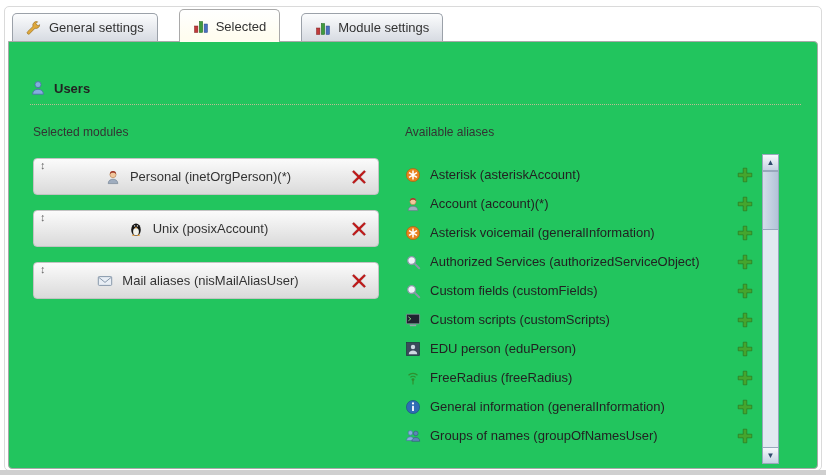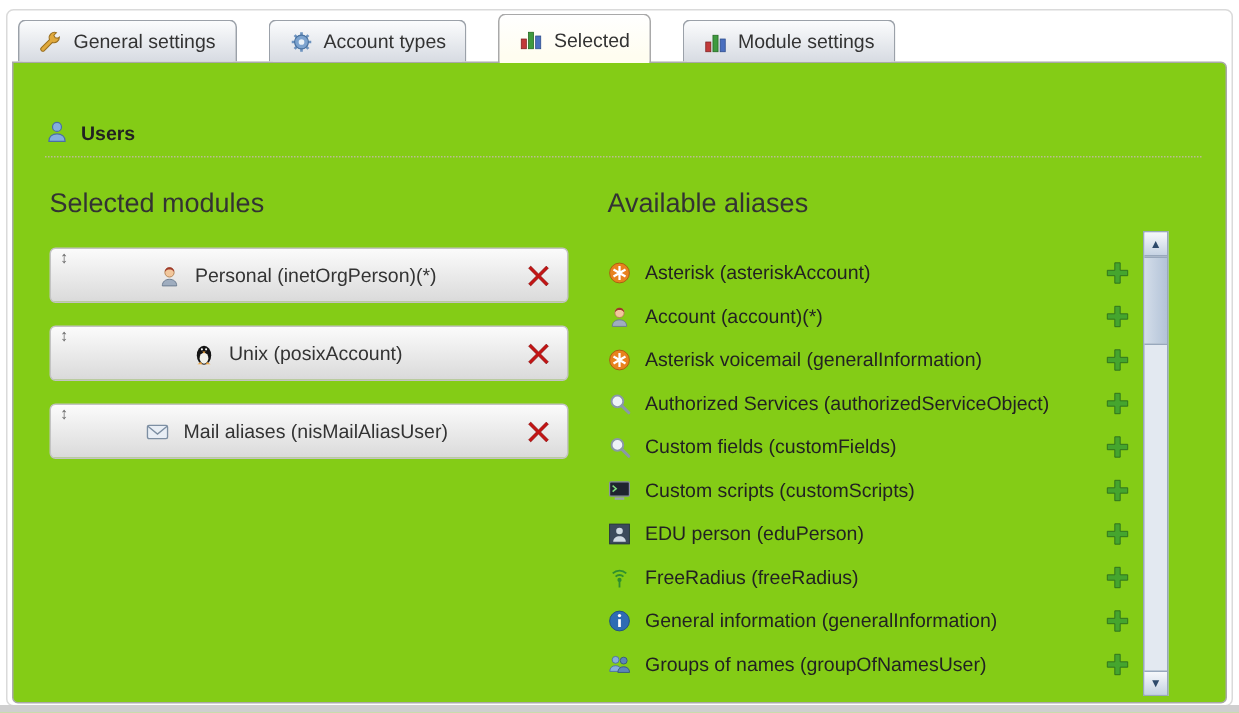--- a/index.html
+++ b/index.html
@@ -20,27 +20,27 @@
   .tab{height:28px;margin-bottom:1px;padding:0 13px;display:flex;align-items:center;gap:7px;
     background:linear-gradient(#fbfcfd,#d7dbe2);
     border:1px solid #9ba1a9;border-bottom:none;border-radius:5px 5px 0 0;
     font-size:13px;color:#333;cursor:pointer;box-sizing:border-box;}
   .tab.active{height:33px;margin-bottom:0;
     background:linear-gradient(#ffffff,#fffdf0 85%);border-color:#a9a9a9;}
   .tab .lbl{white-space:nowrap;}
 
   
   .panel{position:absolute;left:8px;top:41px;width:810px;height:428px;box-sizing:border-box;
-    background:#84cc16;border:1px solid #a9a9a9;border-radius:0 4px 4px 4px;z-index:1;}
+    background:#22c55e;border:1px solid #a9a9a9;border-radius:0 4px 4px 4px;z-index:1;}
 
   .section-header{position:absolute;left:21px;top:38px;right:16px;display:flex;
     align-items:center;gap:8px;padding-bottom:8px;border-bottom:1px dotted #bcbc94;}
   .section-title{font-size:13px;font-weight:bold;color:#222;}
 
-  .col-label{font-size:18px;color:#333;}
+  .col-label{font-size:12px;color:#333;}
 
   
   .col-selected{position:absolute;left:24px;top:83px;width:346px;}
   .col-selected .col-label{margin-bottom:19px;}
   .sel-row{position:relative;height:37px;margin-bottom:15px;
     background:linear-gradient(#fbfbfb,#dadada);
     border:1px solid #c3c3c3;border-radius:4px;box-sizing:border-box;cursor:move;}
   .sel-row .handle{position:absolute;left:6px;top:0px;font-size:11px;color:#666;cursor:grab;}
   .sel-row .mid{position:absolute;left:0;top:0;right:0;bottom:0;display:flex;
     align-items:center;justify-content:center;gap:9px;padding-right:16px;}
@@ -75,35 +75,20 @@
 <div class="frame"></div>
 
 <div class="tab-bar">
     <div class="tab">
       <span class="icon">
         <svg viewBox="0 0 16 16">
           <path d="M13.6 4.7A3.6 3.6 0 0 1 9 8.3L3.6 13.7a1.4 1.4 0 0 1-2-2L7 6.4A3.6 3.6 0 0 1 11.6 1.8L9.9 3.5l.9 1.7 1.9.2z" fill="#e0a93c" stroke="#9a7020" stroke-width="0.7"></path>
         </svg>
       </span>
       <span class="lbl">General settings</span>
-    </div>
-    <div class="tab">
-      <span class="icon">
-        <svg viewBox="0 0 16 16">
-          <g stroke="#6d93bf" stroke-width="1.8">
-            <line x1="8" y1="1.5" x2="8" y2="14.5"></line>
-            <line x1="1.5" y1="8" x2="14.5" y2="8"></line>
-            <line x1="3.4" y1="3.4" x2="12.6" y2="12.6"></line>
-            <line x1="12.6" y1="3.4" x2="3.4" y2="12.6"></line>
-          </g>
-          <circle cx="8" cy="8" r="4.6" fill="#7ca3cf" stroke="#4a72a0" stroke-width="0.8"></circle>
-          <circle cx="8" cy="8" r="1.9" fill="#e9f1f8"></circle>
-        </svg>
-      </span>
-      <span class="lbl">Account types</span>
     </div>
     <div class="tab active">
       <span class="icon">
         <svg viewBox="0 0 16 16">
           <rect x="1.5" y="8" width="3.4" height="6.5" fill="#c23a3a" stroke="#7c2020" stroke-width="0.5"></rect>
           <rect x="6.3" y="3.5" width="3.4" height="11" fill="#3f9a3f" stroke="#20661f" stroke-width="0.5"></rect>
           <rect x="11.1" y="6" width="3.4" height="8.5" fill="#4a6fbf" stroke="#2a4a8a" stroke-width="0.5"></rect>
         </svg>
       </span>
       <span class="lbl">Selected</span>

